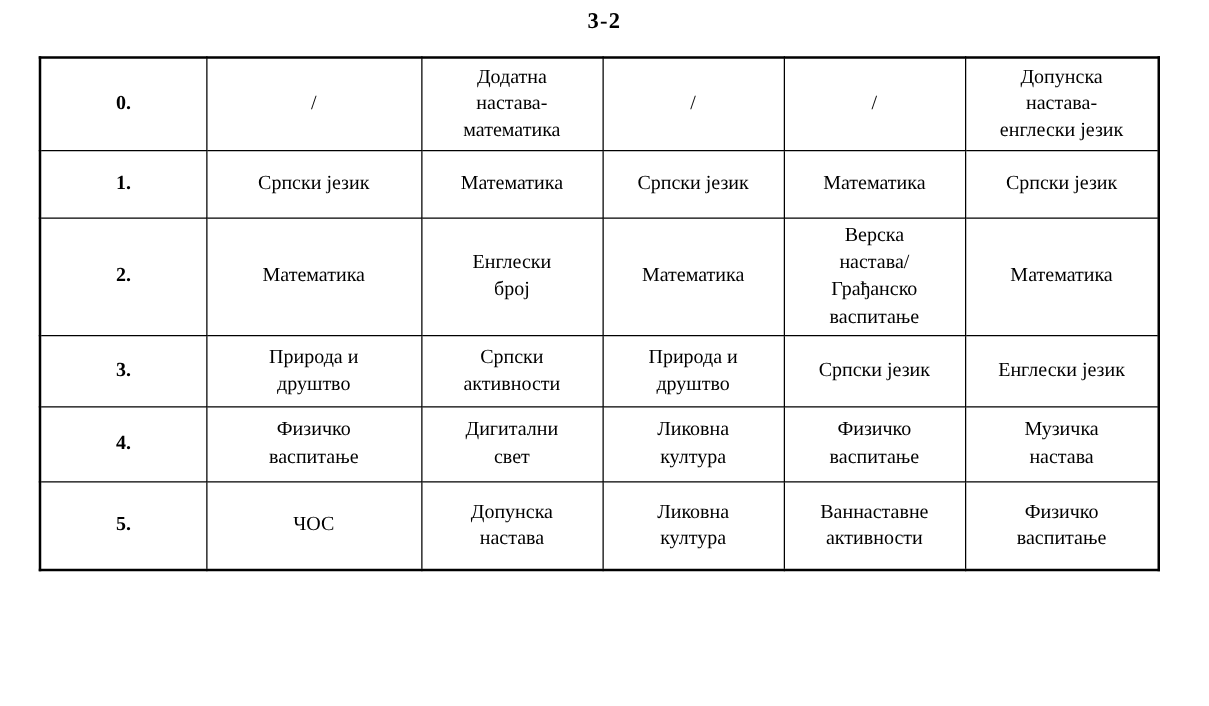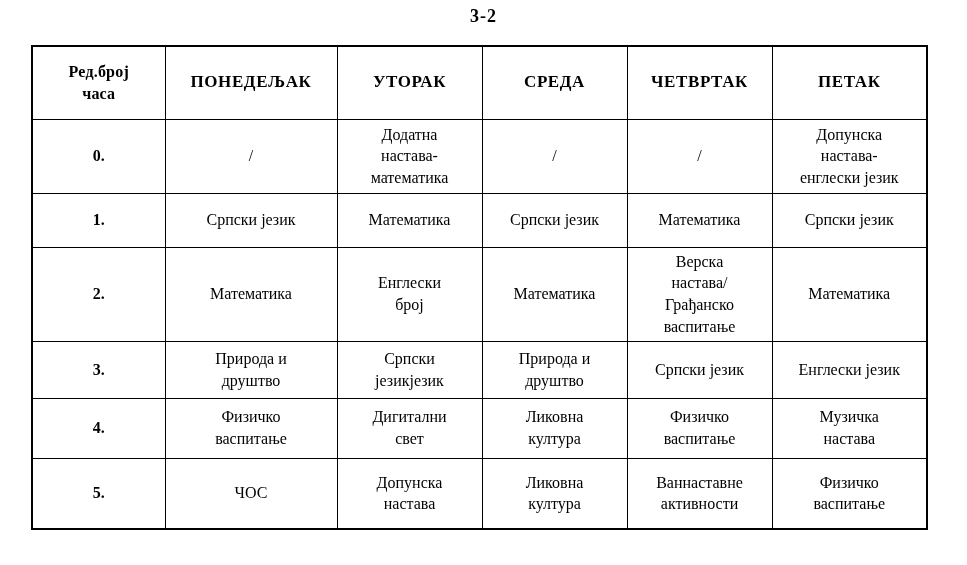--- a/index.html
+++ b/index.html
@@ -83,29 +83,20 @@
     <colgroup>
       <col style="width:133px">
       <col style="width:172px">
       <col style="width:145px">
       <col style="width:145px">
       <col style="width:145px">
       <col style="width:155px">
     </colgroup>
 
     <tbody>
-        <tr class="r-header">
-      <th class="corner">Ред.број
-часа</th>
-      <th>ПОНЕДЕЉАК</th>
-      <th>УТОРАК</th>
-      <th>СРЕДА</th>
-      <th>ЧЕТВРТАК</th>
-      <th>ПЕТАК</th>
-    </tr>
 
     <tr class="r-0">
       <td class="period">0.</td>
       <td>/</td>
       <td>Додатна
 настава-
 математика</td>
       <td>/</td>
       <td>/</td>
       <td>Допунска
@@ -133,21 +124,21 @@
 Грађанско
 васпитање</td>
       <td>Математика</td>
     </tr>
 
     <tr class="r-3">
       <td class="period">3.</td>
       <td>Природа и
 друштво</td>
       <td>Српски
-језикјезик</td>
+активности</td>
       <td>Природа и
 друштво</td>
       <td>Српски језик</td>
       <td>Енглески језик</td>
     </tr>
 
     <tr class="r-4">
       <td class="period">4.</td>
       <td>Физичко
 васпитање</td>

